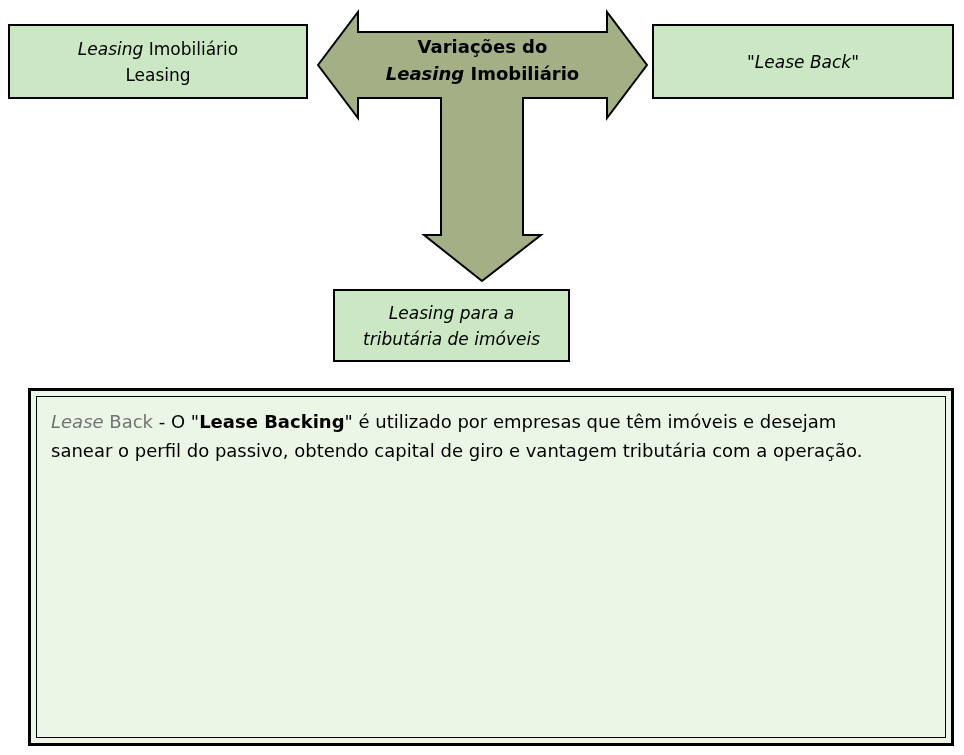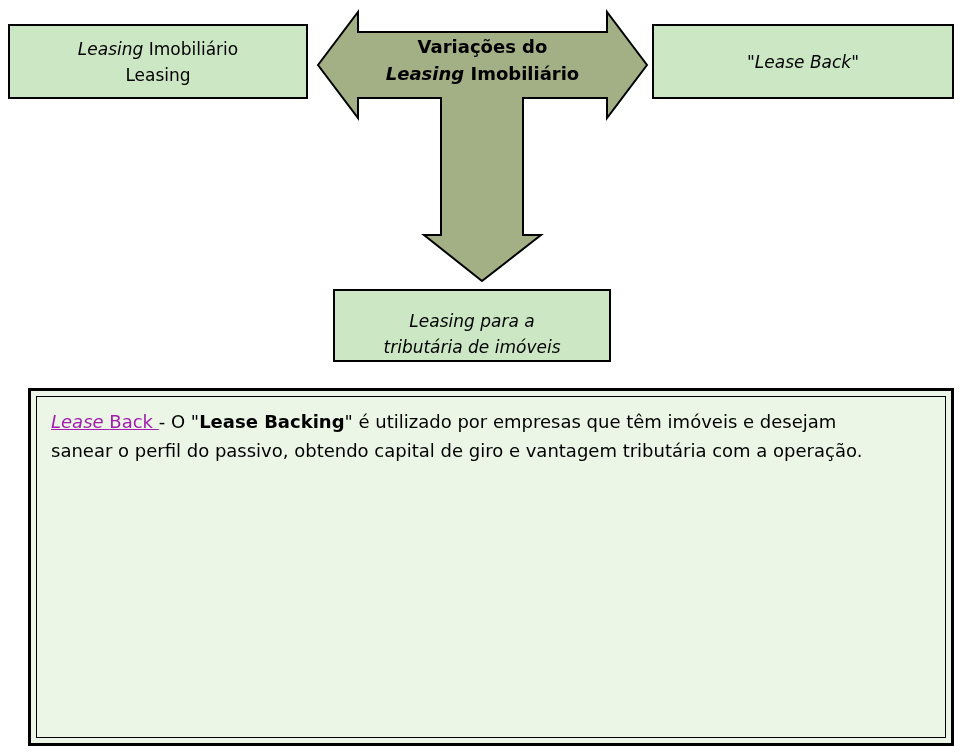--- a/index.html
+++ b/index.html
@@ -20,21 +20,21 @@
     display: flex;
     flex-direction: column;
     align-items: center;
     justify-content: center;
     text-align: center;
     font-size: 17px;
     line-height: 26px;
   }
   .left-box   { left: 8px;   top: 24px;  width: 300px; height: 75px; }
   .right-box  { left: 652px; top: 24px;  width: 302px; height: 75px; font-style: italic; }
-  .bottom-box { left: 333px; top: 289px; width: 278px; height: 73px; font-style: italic; justify-content: flex-end; }
+  .bottom-box { left: 333px; top: 289px; width: 237px; height: 73px; font-style: italic; }
 
   .arrow-svg {
     position: absolute;
     left: 315px;
     top: 5px;
     width: 335px;
     height: 285px;
   }
   .title {
     position: absolute;
@@ -42,21 +42,21 @@
     top: 33px;
     width: 335px;
     text-align: center;
     font-weight: bold;
     font-size: 18px;
     line-height: 27px;
   }
 
   .it  { font-style: italic; }
   .b   { font-weight: bold; text-align: center; }
-  .red { color: #a21caf; text-decoration: underline; }
+  .red { color: #737373; }
 
   .panel {
     position: absolute;
     left: 28px;
     top: 388px;
     width: 926px;
     height: 358px;
     background: #ecf6e6;
     border: 3px solid #000000;
     box-sizing: border-box;

